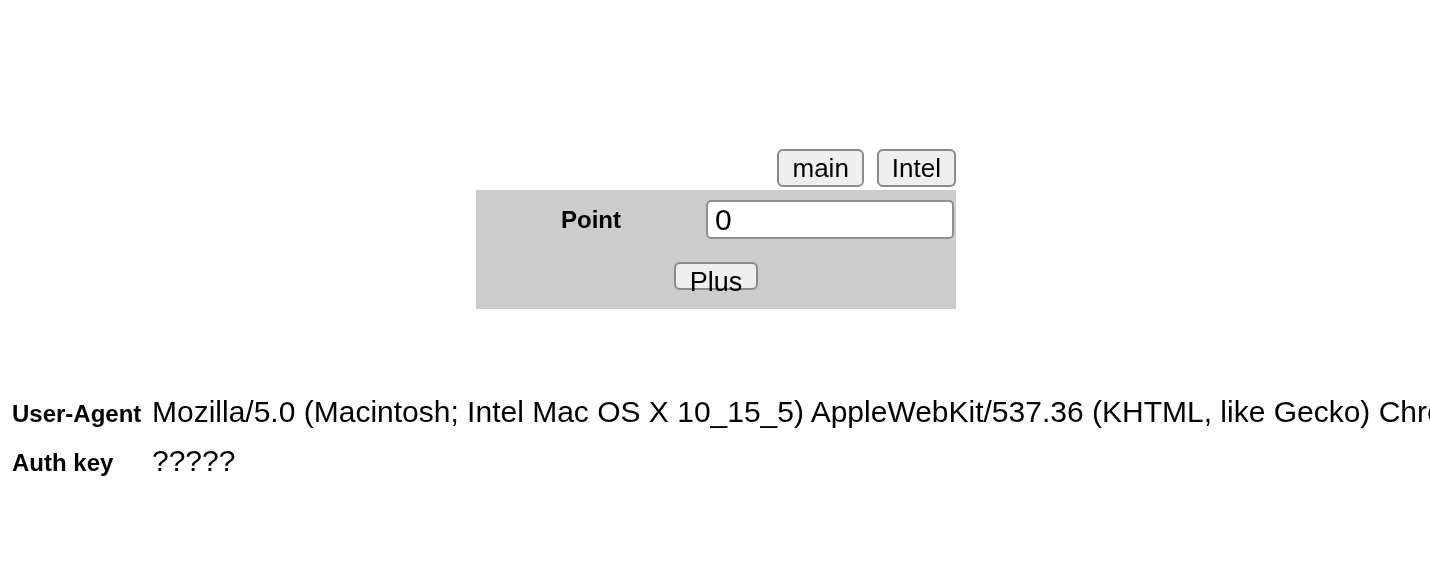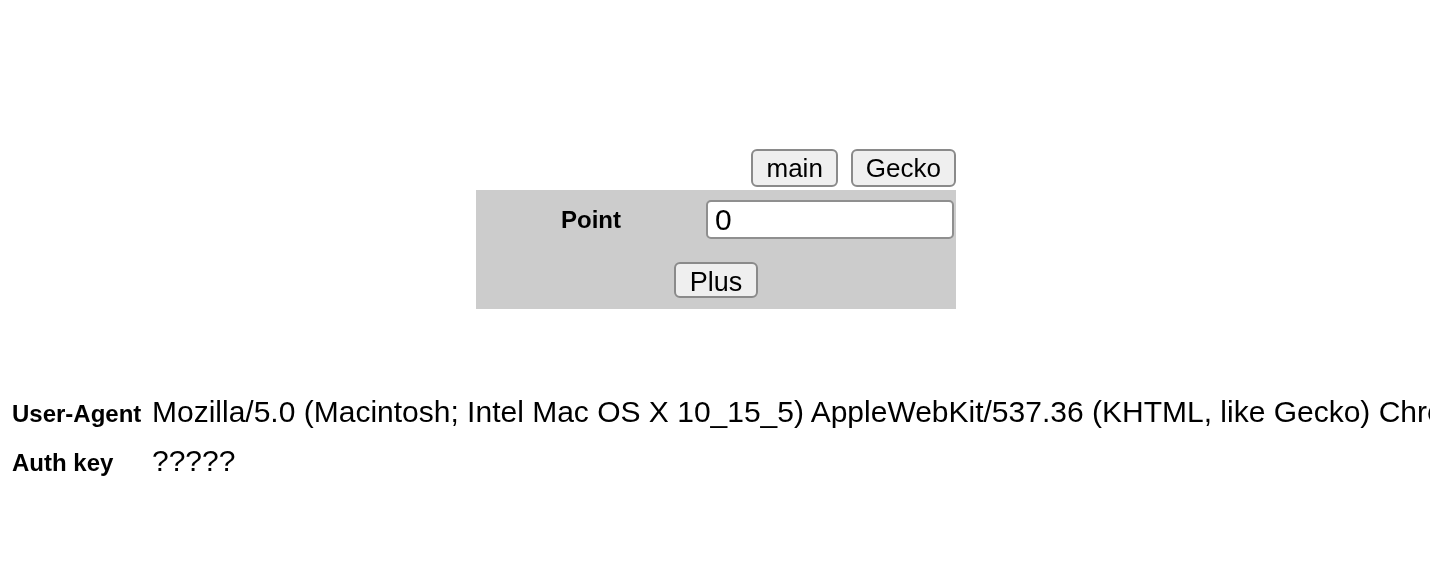--- a/index.html
+++ b/index.html
@@ -72,21 +72,21 @@
     font-size: 30px;
     padding: 0 4px 0 7px;
     outline: none;
   }
   .panel-row2 {
     display: flex;
     justify-content: center;
     margin-top: 23px;
   }
   .btn-plus {
-    height: 36px;
+    height: 28px;
     padding: 0 14px;
     font-family: "Liberation Sans", sans-serif;
     font-size: 27px;
     line-height: 36px;
     color: #000;
     background: #efefef;
     border: 2px solid #8a8a8a;
     border-radius: 6px;
     box-sizing: border-box;
     cursor: pointer;
@@ -113,21 +113,21 @@
     white-space: nowrap;
   }
 </style>
 </head>
 <body>
 
 <div class="stage">
 
   <div class="toolbar">
     <button class="btn">main</button>
-    <button class="btn">Gecko</button>
+    <button class="btn">Intel</button>
   </div>
 
   <div class="panel">
     <div class="panel-row1">
       <div class="point-cell">
         <span class="field-label">Point</span>
       </div>
       <input class="point-input" type="text" value="0" style="">
     </div>
     <div class="panel-row2">

